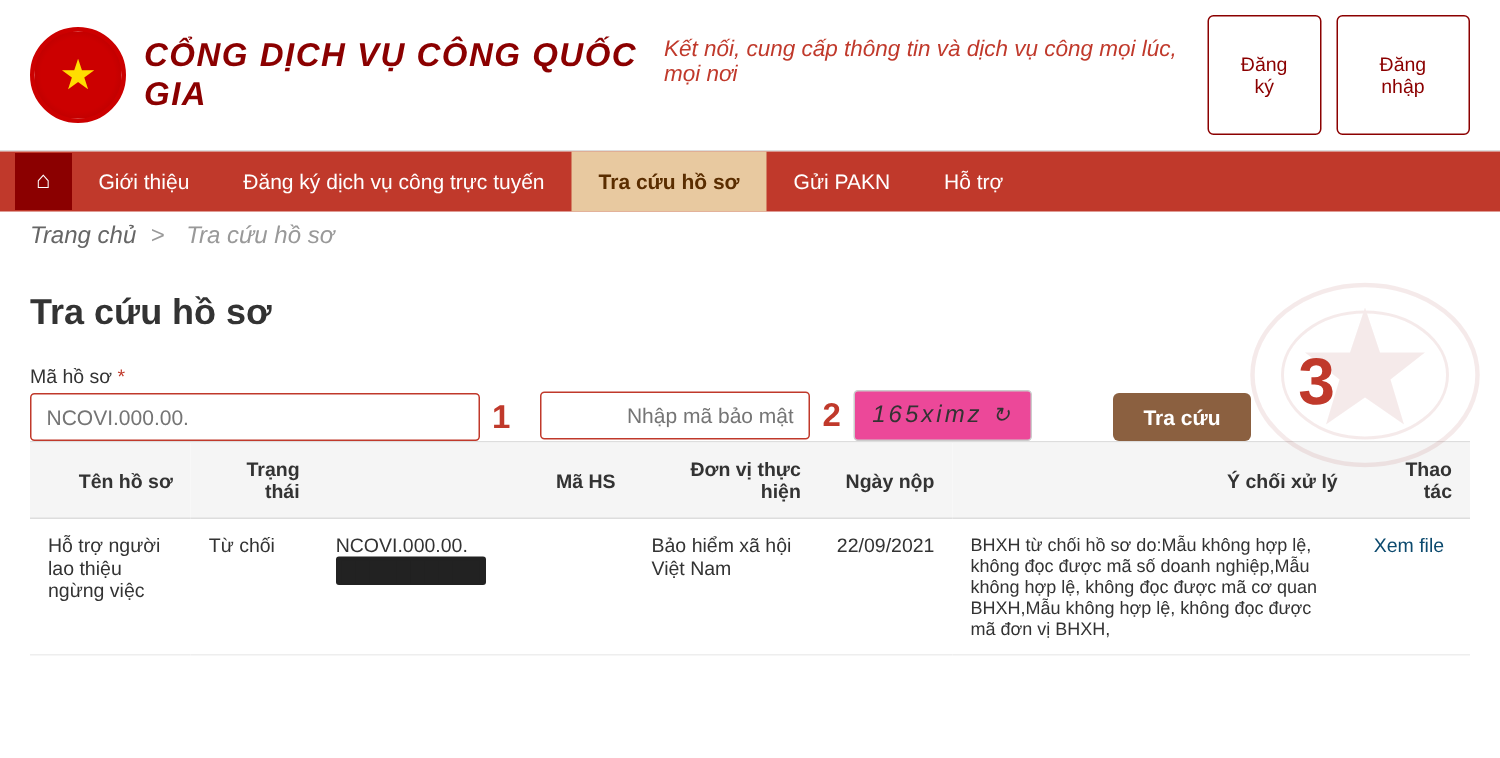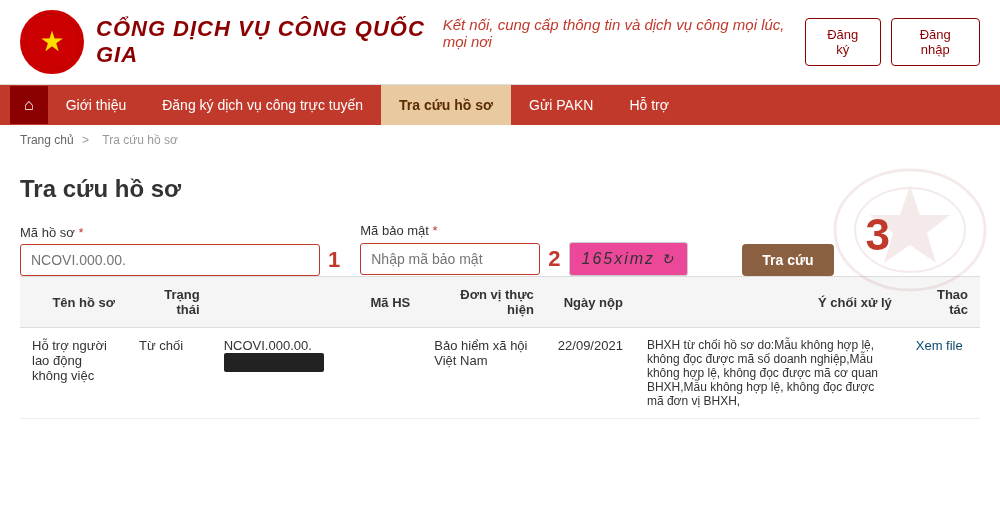--- a/index.html
+++ b/index.html
@@ -50,21 +50,21 @@
     .header-subtitle {
       font-size: 15px;
       color: #c0392b;
       font-style: italic;
     }
     .header-buttons {
       display: flex;
       gap: 10px;
     }
     .btn-outline {
-      padding: 8px 16px;
+      padding: 24px 16px;
       border: 1px solid #8B0000;
       background: #fff;
       color: #8B0000;
       border-radius: 4px;
       cursor: pointer;
       font-size: 13px;
     }
 
     
     .nav {
@@ -89,22 +89,23 @@
     }
     .nav-item.active {
       background: #e8c9a0;
       color: #5a2d00;
       font-weight: bold;
     }
 
     
     .breadcrumb {
       padding: 8px 20px;
-      font-size: 12px;
+      font-size: 16px;
       color: #666;
+      font-style: italic;
     }
     .breadcrumb a { color: #666; text-decoration: none; }
     .breadcrumb span { color: #999; margin: 0 5px; }
 
     
     .main {
       padding: 20px 20px;
       position: relative;
     }
     .page-title {
@@ -139,20 +140,21 @@
       width: 300px;
       outline: none;
     }
     .form-input-captcha {
       padding: 7px 10px;
       border: 1px solid #c0392b;
       border-radius: 3px;
       font-size: 14px;
       width: 180px;
       outline: none;
+      text-align: right;
     }
     .captcha-group {
       display: flex;
       align-items: center;
       gap: 8px;
     }
     .captcha-display {
       background: #ec4899;
       padding: 7px 12px;
       border: 1px solid #ccc;
@@ -285,24 +287,20 @@
         <span>Mã hồ sơ</span>
         <span class="required">*</span>
       </div>
       <div class="input-wrapper">
         <input type="text" class="form-input" placeholder="NCOVI.000.00." style="">
         <span style="color:#c0392b;font-size:22px;font-weight:bold;margin-left:8px;">1</span>
       </div>
     </div>
 
     <div class="form-group">
-      <div class="form-label">
-        <span>Mã bảo mật</span>
-        <span class="required">*</span>
-      </div>
       <div class="captcha-group">
         <input type="text" class="form-input-captcha" placeholder="Nhập mã bảo mật" style="">
         <span style="color:#c0392b;font-size:22px;font-weight:bold;">2</span>
         <div class="captcha-display">
           <span>165ximz</span>
           <span class="captcha-refresh">↻</span>
         </div>
       </div>
     </div>
 
@@ -320,21 +318,21 @@
           <th>Mã HS</th>
           <th>Đơn vị thực hiện</th>
           <th>Ngày nộp</th>
           <th>Ý chối xử lý</th>
           <th>Thao tác</th>
         </tr>
       </thead>
       <tbody>
         <tr>
           <td style="max-width:110px;">
-            <span>Hỗ trợ người lao động không việc</span>
+            <span>Hỗ trợ người lao thiệu ngừng việc</span>
           </td>
           <td class="status-rejected">Từ chối</td>
           <td>
             <div>
               <span>NCOVI.000.00.</span>
               <span class="masked-id">██████████</span>
             </div>
           </td>
           <td style="max-width:120px;">Bảo hiểm xã hội Việt Nam</td>
           <td>22/09/2021</td>

